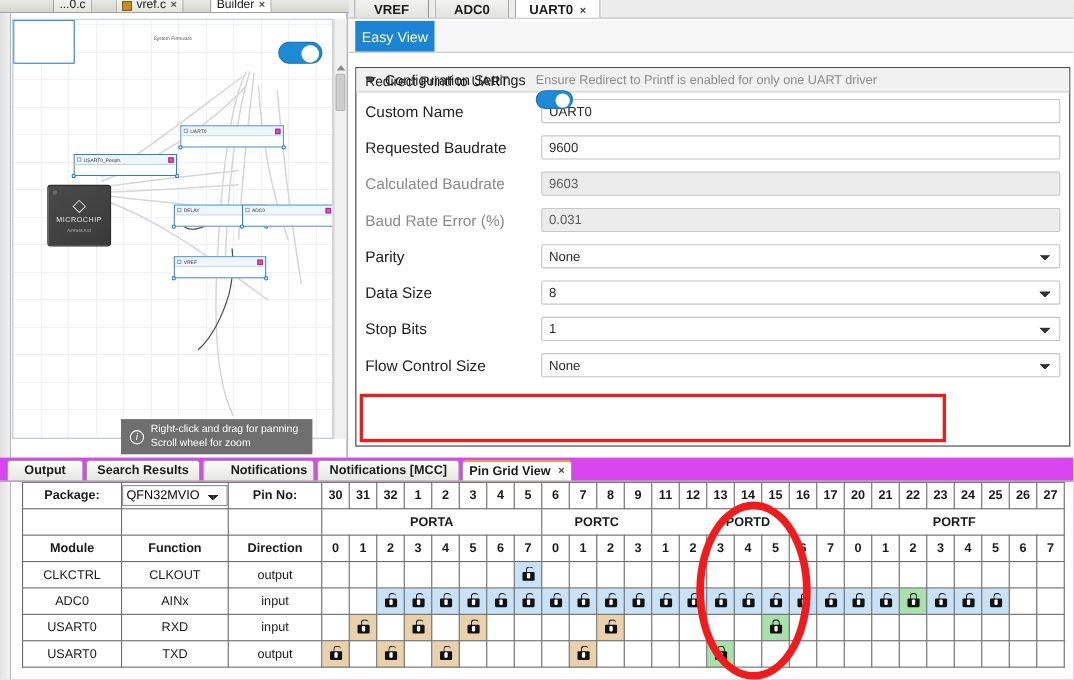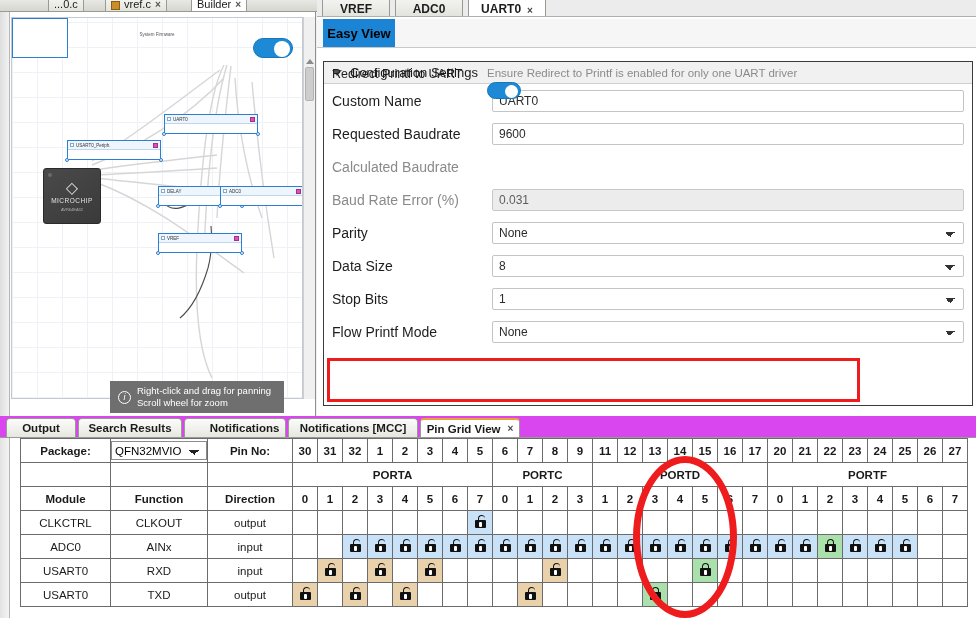--- a/index.html
+++ b/index.html
@@ -157,21 +157,21 @@
   }
   .hint .lines{ line-height:1.25; }
 
   
   .cfg-panel {
     position:absolute; left:317px; top:17px; width:659px; height:399px;
     background:#ffffff;
   }
   .easy-view {
     position:absolute; left:6px; top:2px; width:72px; height:28px;
-    background:#1b84d4; color:#000000; font-weight:bold; font-size:13px;
+    background:#1b84d4; color:#fef9c3; font-weight:normal; font-size:13px;
     display:flex; align-items:center; justify-content:center;
   }
   .ev-underline {
     position:absolute; left:0; top:30px; width:659px; height:1px; background:#c8c8c8;
   }
   .ev-bg { position:absolute; left:0; top:2px; width:659px; height:28px; background:#f6f6f6; }
 
   .cfg-section {
     position:absolute; left:6px; top:44px; width:650px; height:345px;
     border:1px solid #3b3b3b; background:#fff;
@@ -469,20 +469,21 @@
       <span class="fctl"><input class="finput" value="UART0" style=""></span>
     </div>
 
     <div class="frow">
       <span class="flabel">Requested Baudrate</span>
       <span class="fctl"><input class="finput" value="9600" style=""></span>
     </div>
 
     <div class="frow">
       <span class="flabel dim">Calculated Baudrate</span>
+      <span class="fctl"><input class="finput ro" readonly="" value="9603" style=""></span>
     </div>
 
     <div class="frow">
       <span class="flabel dim">Baud Rate Error (%)</span>
       <span class="fctl"><input class="finput ro" readonly="" value="0.031" style=""></span>
     </div>
 
     <div class="frow">
       <span class="flabel">Parity</span>
       <span class="fctl"><select class="fselect"><option>None</option></select></span>
@@ -492,21 +493,21 @@
       <span class="flabel">Data Size</span>
       <span class="fctl"><select class="fselect"><option>8</option></select></span>
     </div>
 
     <div class="frow">
       <span class="flabel">Stop Bits</span>
       <span class="fctl"><select class="fselect"><option>1</option></select></span>
     </div>
 
     <div class="frow">
-      <span class="flabel">Flow Printf Mode</span>
+      <span class="flabel">Flow Control Size</span>
       <span class="fctl"><select class="fselect"><option>None</option></select></span>
     </div>
 
     <div class="redirect-box"></div>
     <div class="redirect-inner">
       <span class="rd-label">Redirect Printf to UART</span>
       <span class="rd-right">
         <div class="rd-note">Ensure Redirect to Printf is enabled for only one UART driver</div>
         <div class="rd-toggle toggle sm">
           <span class="knob"></span>

